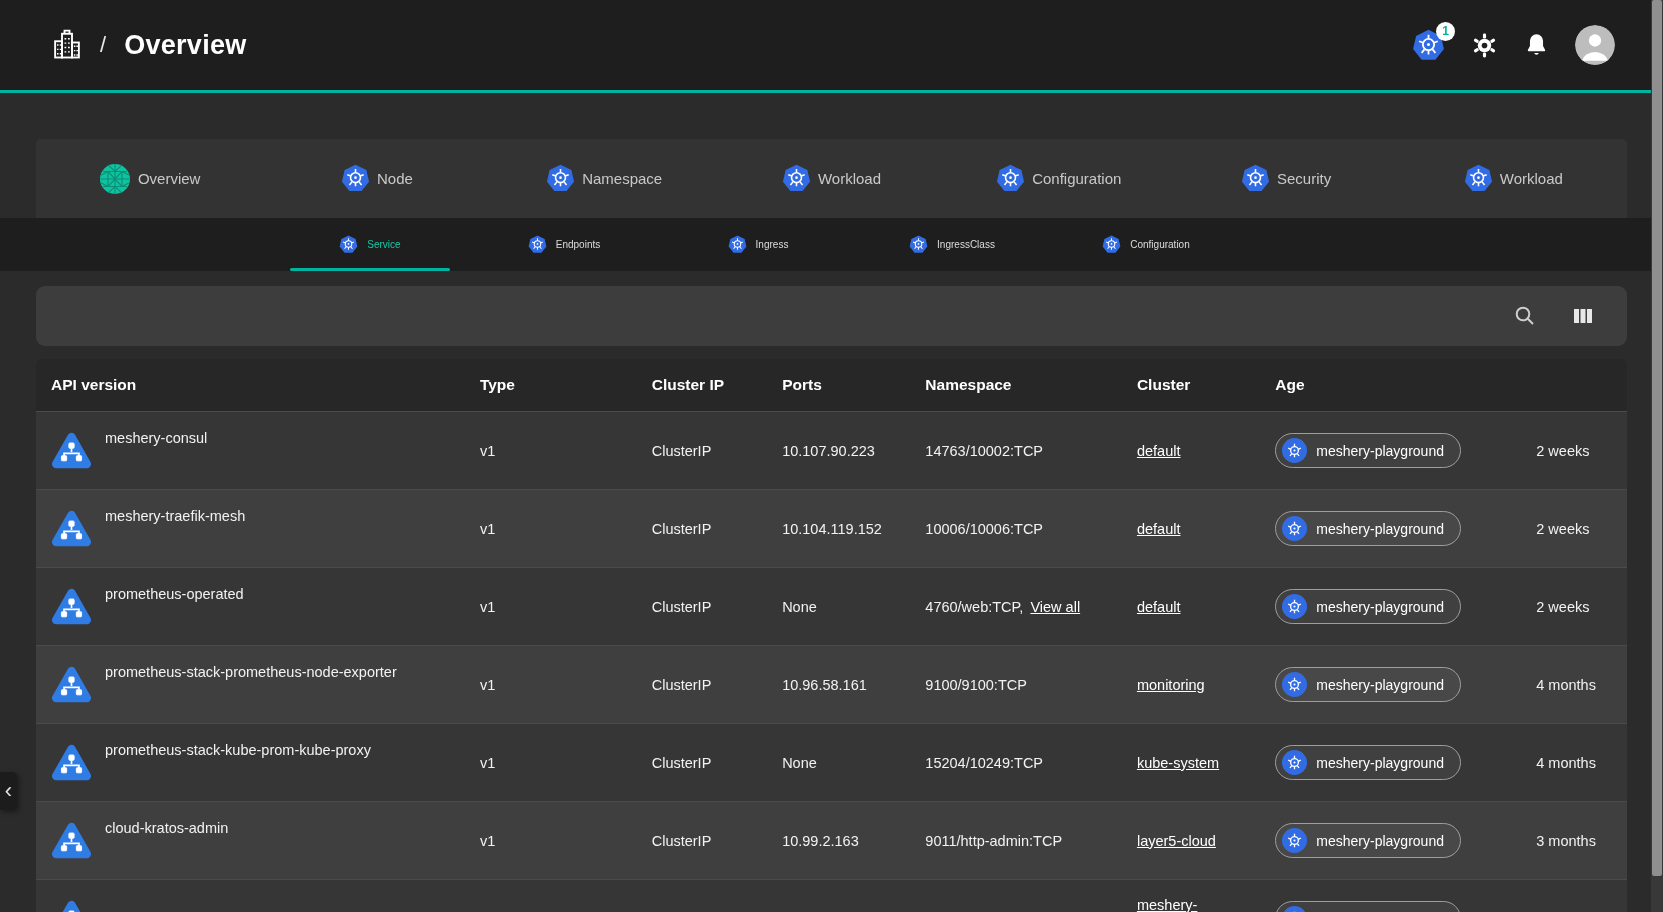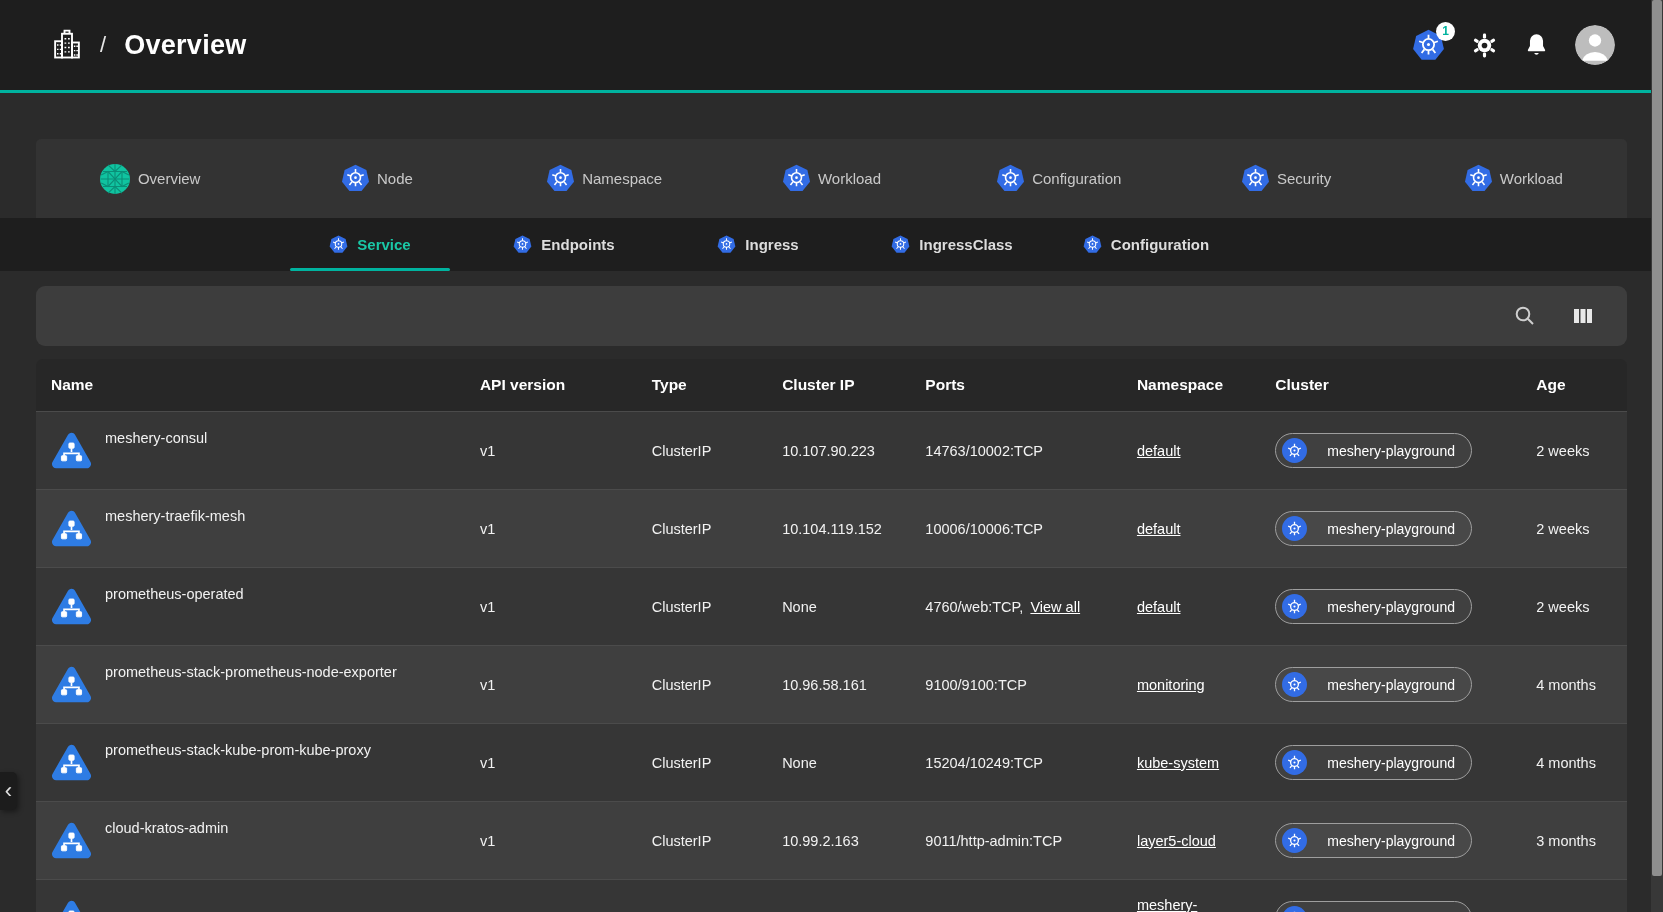--- a/index.html
+++ b/index.html
@@ -24,41 +24,41 @@
   .rtabs { margin:46px 36px 0 36px; background:#333333; border-radius:5px 5px 0 0; display:flex; height:79px; }
   .rtab { flex:1; position:relative; display:flex; flex-direction:row; align-items:center; justify-content:center; gap:7px; cursor:pointer; }
   .rtab-label { font-size:15px; color:#C9C9C9; }
   .rtab.selected .rtab-label { color:#17C7A5; }
   .rtab-underline { display:none; position:absolute; bottom:0; left:50%; transform:translateX(-50%); width:156px; height:4px; border-radius:3px; background:#00B39F; }
   .rtab.selected .rtab-underline { display:block; }
 
   
   .stabs { background:#1E1E1E; height:53px; display:flex; align-items:stretch; padding-left:273px; }
   .stab { width:194px; position:relative; display:flex; align-items:center; justify-content:center; gap:9px; cursor:pointer; }
-  .stab-label { font-size:15px; color:#DDDDDD;font-weight:bold; }
+  .stab-label { font-size:10px; color:#DDDDDD; }
   .stab.selected .stab-label { color:#1AC7A6; }
   .stab-underline { display:none; position:absolute; bottom:0; left:9%; right:9%; height:3px; border-radius:2px; background:#00B39F; }
   .stab.selected .stab-underline { display:block; }
 
   
   .toolbar { margin:15px 36px 0 36px; height:60px; background:#3D3D3D; border-radius:9px; display:flex; align-items:center; justify-content:flex-end; gap:22px; padding-right:26px; }
   .tbtn { background:none; border:none; cursor:pointer; padding:6px; display:flex; }
 
   
   .table { margin:13px 36px 0 36px; }
   .thead { display:grid; grid-template-columns:27.9% 10.8% 8.2% 9% 13.3% 8.7% 16.4% 5.7%; background:#272727; height:52px; align-items:center; border-radius:7px 7px 0 0; }
   .th { font-size:15.5px; font-weight:bold; color:#fff; cursor:pointer; }
   .th:first-child { padding-left:15px; }
   .trow { display:grid; grid-template-columns:27.9% 10.8% 8.2% 9% 13.3% 8.7% 16.4% 5.7%; height:78px; align-items:center; background:#363636; border-top:1px solid #4B4B4B; }
   .trow:nth-child(even) { background:#3F3F3F; }
   .cell { font-size:14.5px; color:#F2F2F2; }
   .cell-name { display:flex; align-items:flex-start; gap:13px; padding-left:15px; cursor:pointer; }
   .ns-link, .ports-link { color:#fff; text-decoration:underline; cursor:pointer; }
   .ports-link { margin-left:7px; }
-  .chip { display:inline-flex; align-items:center; gap:20px; height:35px; padding:0 16px 0 6px; border:1px solid #9E9E9E; border-radius:18px; background:rgba(255,255,255,.05); cursor:pointer; }
+  .chip { display:inline-flex; align-items:center; gap:9px; height:35px; padding:0 16px 0 6px; border:1px solid #9E9E9E; border-radius:18px; background:rgba(255,255,255,.05); cursor:pointer; }
   .chip-label { font-size:14px; color:#fff; }
   .chip-ic { width:25px; height:25px; border-radius:50%; background:#326CE5; display:flex; align-items:center; justify-content:center; }
   .trow.partial .ns-link { position:relative; top:-14px; }
 
   
   .scrollbar { position:absolute; top:0; right:0; width:12px; height:912px; background:#383838; }
   .scroll-thumb { position:absolute; top:0; left:1px; width:10px; height:876px; background:#8F8F8F; border-radius:2px; cursor:grab; }
   .drawer-toggle { position:absolute; left:0; top:772px; width:17px; height:38px; background:#1C1C1C; border-radius:0 5px 5px 0; border:none; color:#E0E0E0; font-size:22px; line-height:34px; cursor:pointer; box-shadow:2px 2px 5px rgba(0,0,0,.4); }
 </style>
 </head>
@@ -305,21 +305,20 @@
           <rect x="3" y="5" width="5" height="14"></rect>
           <rect x="9.5" y="5" width="5" height="14"></rect>
           <rect x="16" y="5" width="5" height="14"></rect>
         </svg>
       </span>
     </button>
   </div>
 
   <div class="table">
     <div class="thead">
-      <div class="th">Name</div>
       <div class="th">API version</div>
       <div class="th">Type</div>
       <div class="th">Cluster IP</div>
       <div class="th">Ports</div>
       <div class="th">Namespace</div>
       <div class="th">Cluster</div>
       <div class="th">Age</div>
     </div>
     <div>
       <div class="trow">

